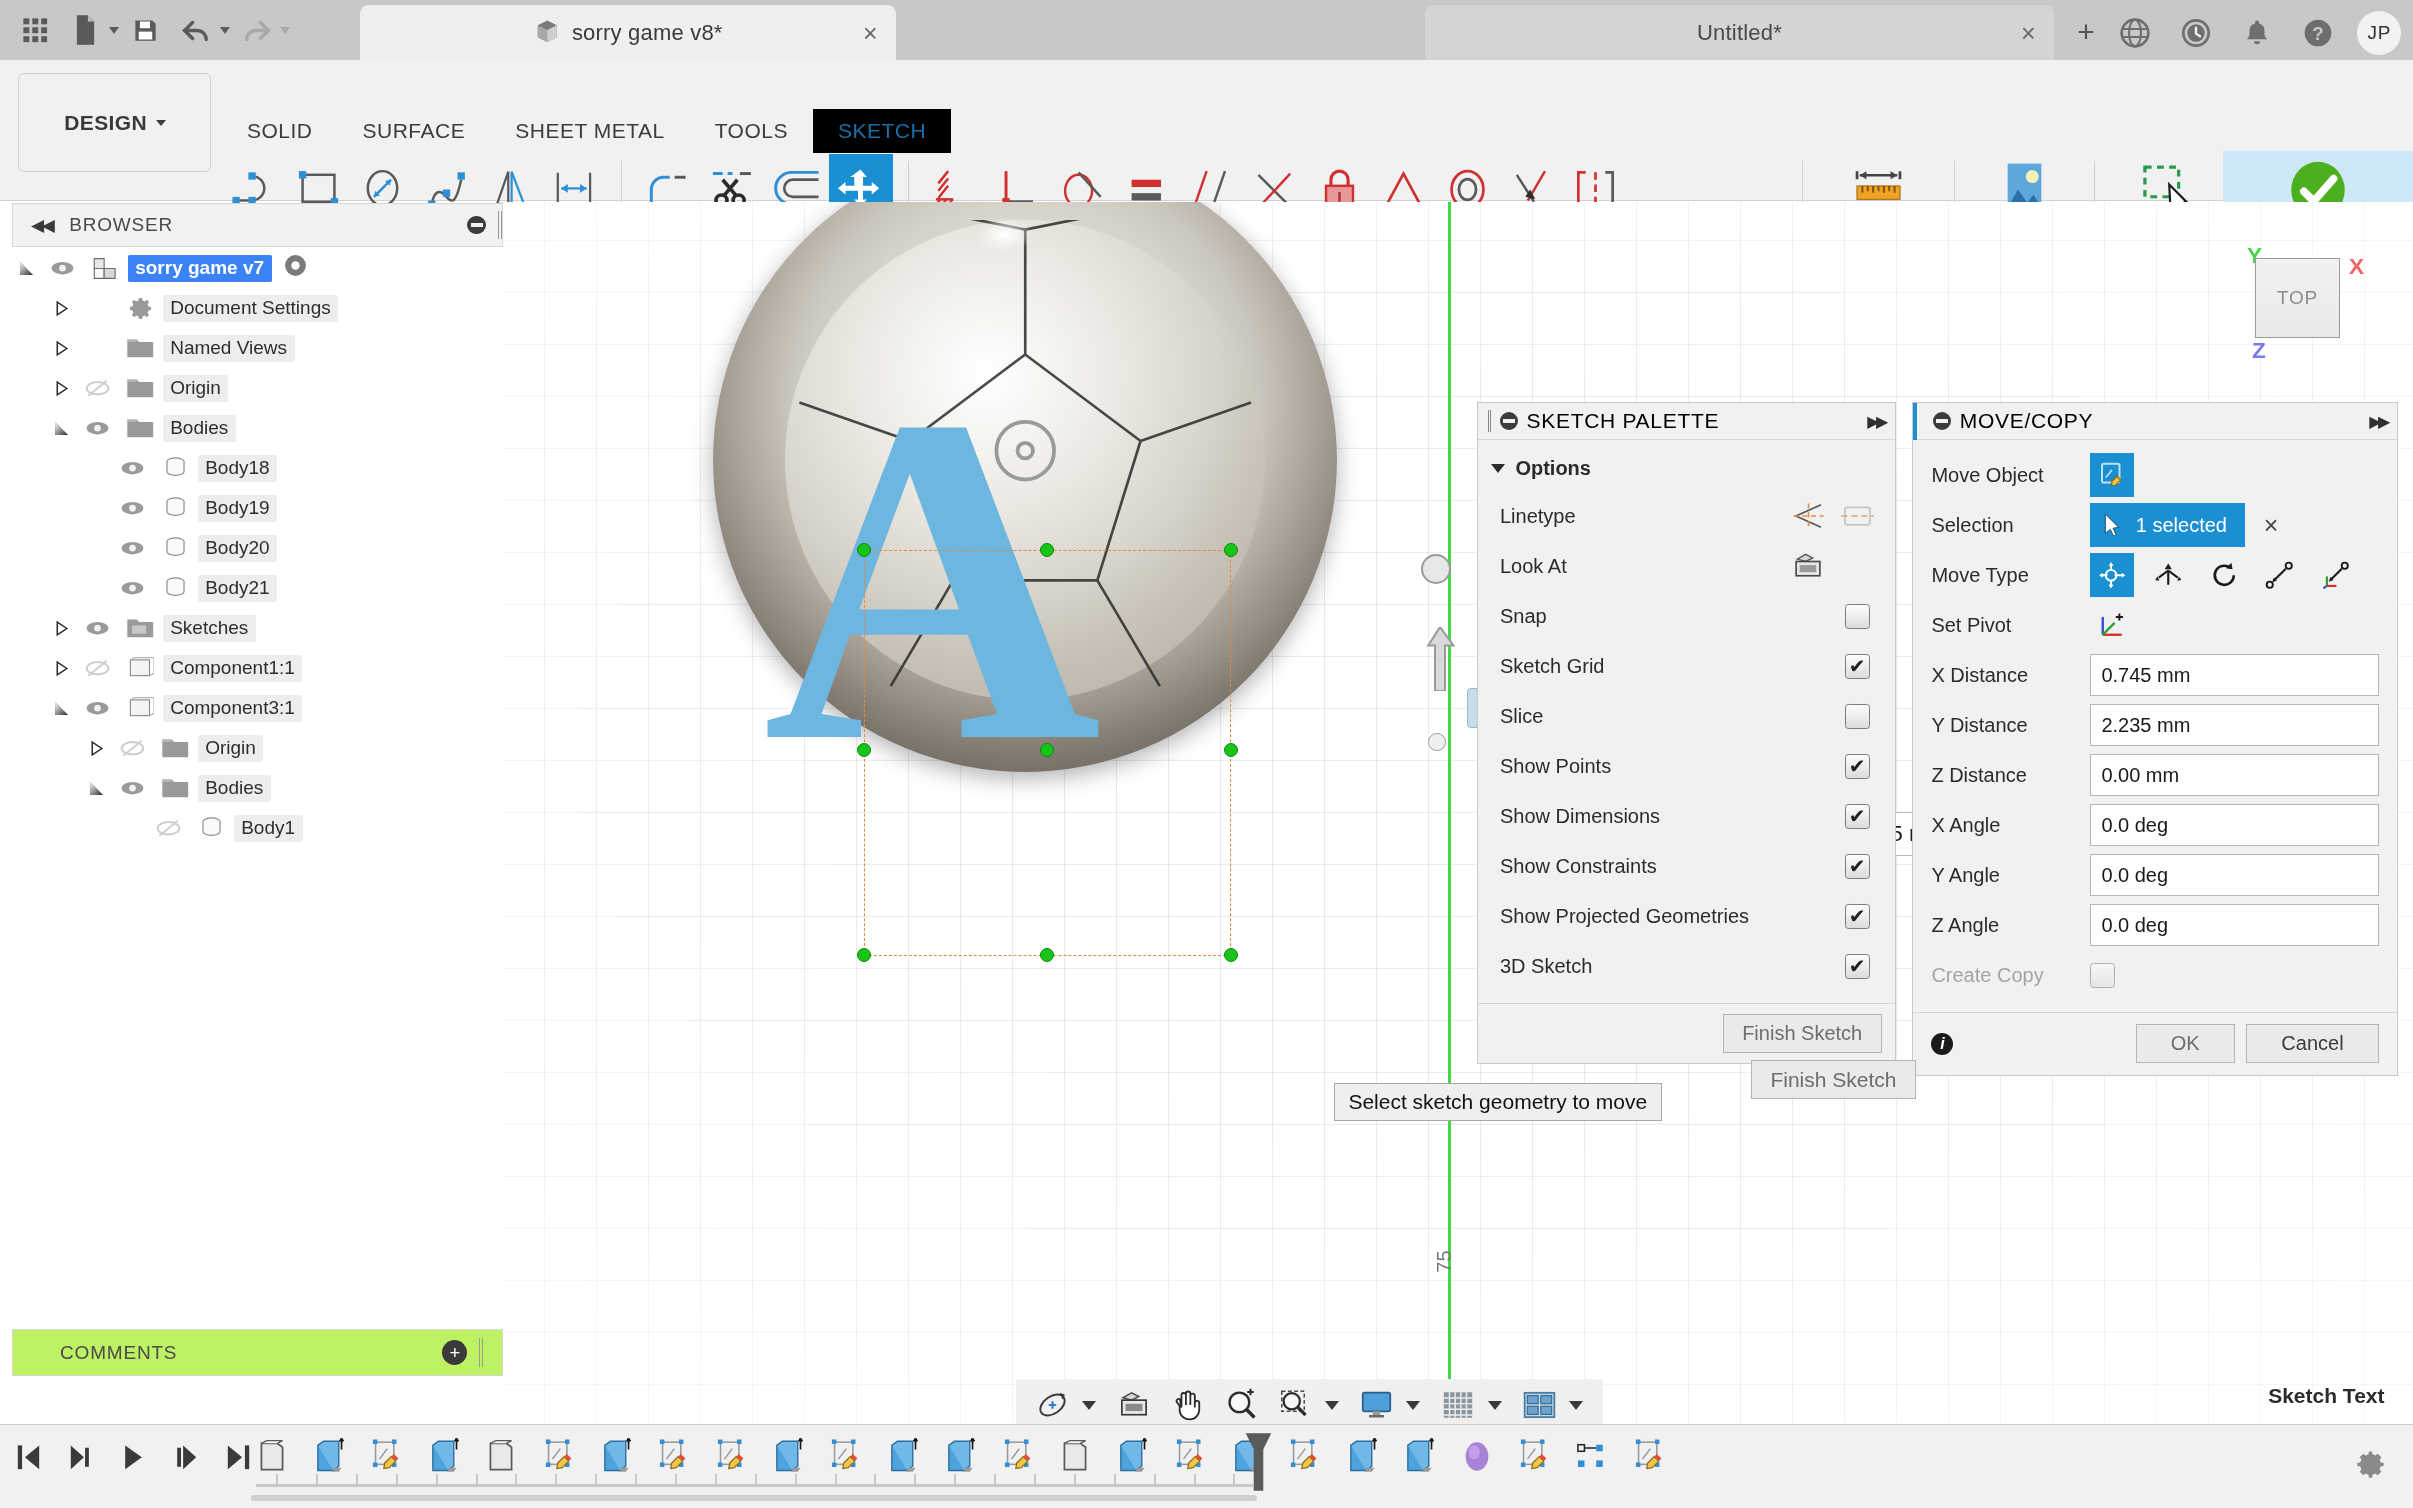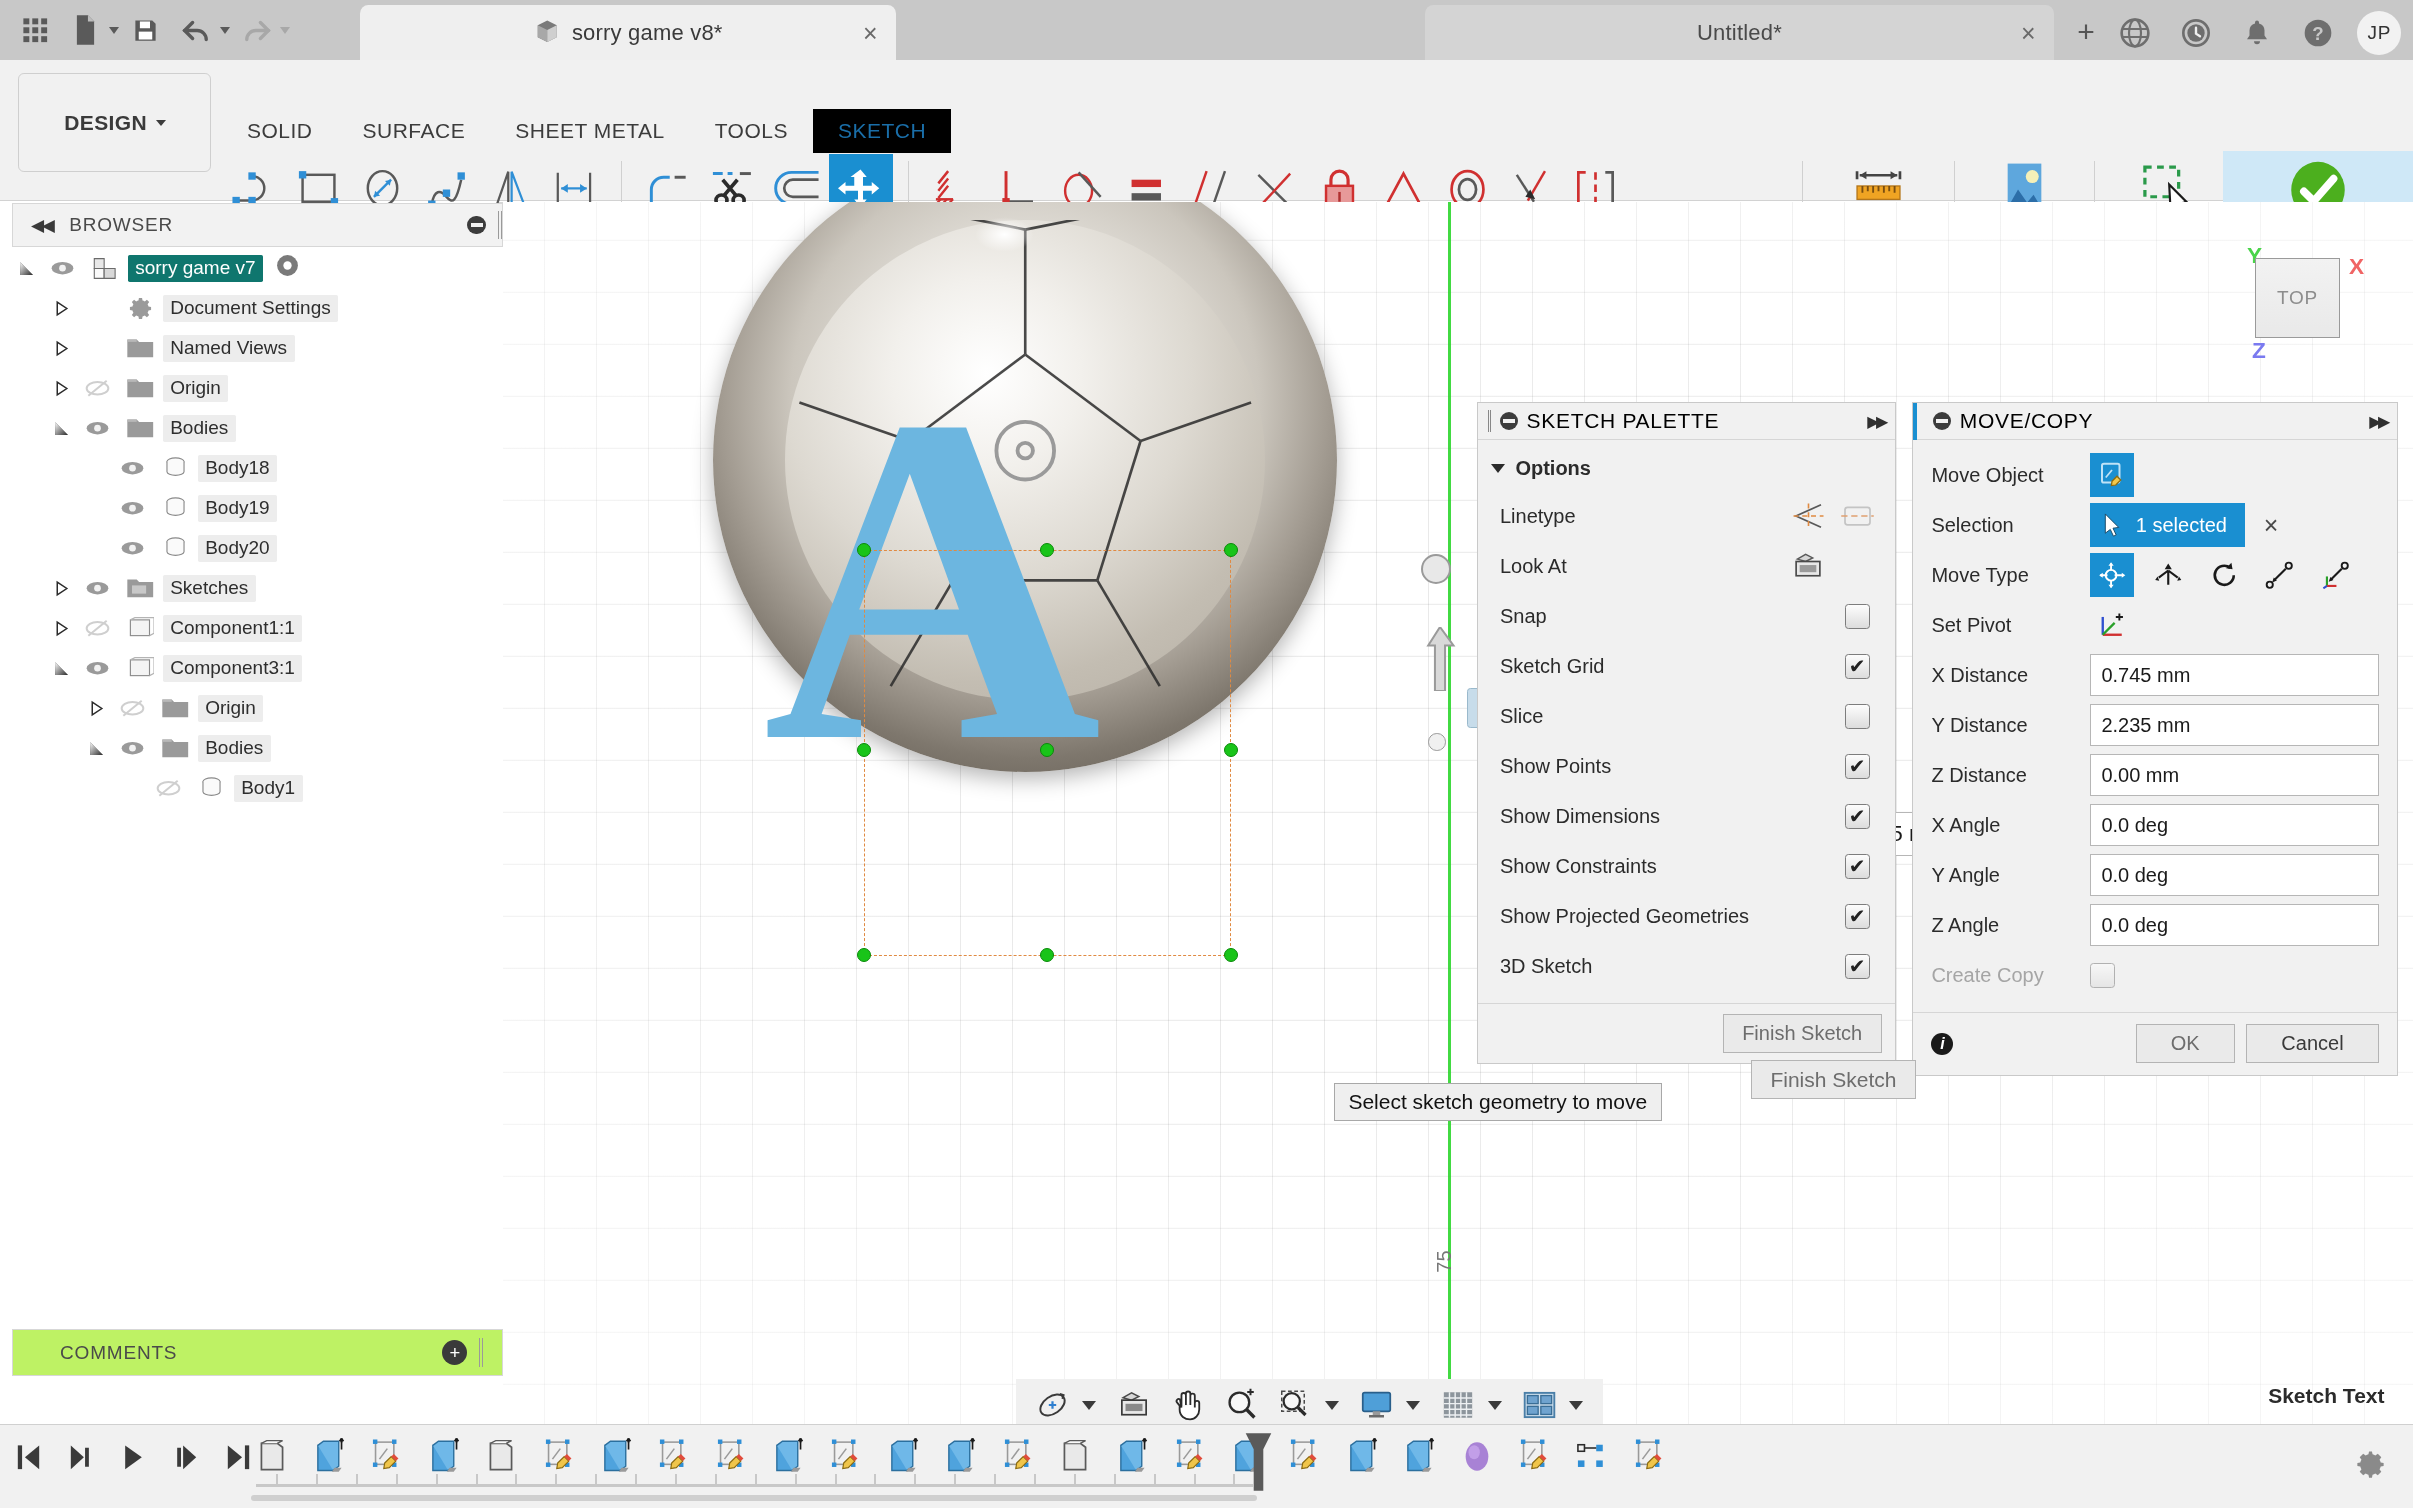--- a/index.html
+++ b/index.html
@@ -76,21 +76,21 @@
   .browser{ position:absolute; left:11.7px; top:203px; width:491px; height:44px; background:#f2f2f2;
             border:0.8px solid #d7d7d7; display:flex; align-items:center; gap:17px; padding-left:18.4px;}
   .browser .ttl{ font-size:19px; color:#4a4a4a; letter-spacing:0.8px;}
   .chevdbl{ color:#3a3a3a; font-size:17px; letter-spacing:-2.5px;}
   .btree{ position:absolute; left:11.7px; top:248px; width:491px; }
   .trow{ display:flex; align-items:center; height:40px; font-size:19px; color:#2e2e2e; cursor:pointer;}
   .trow .exp{ width:30px; display:flex; align-items:center; justify-content:center; }
   .trow .eye{ width:42px; display:flex; align-items:center; justify-content:center; }
   .trow .ic{ width:44px; display:flex; align-items:center; justify-content:center; }
   .trow .tx{ padding:2.5px 7.5px; background:#ededed; border-radius:1.7px; }
-  .trow.sel .tx{ background:#0f766e; color:#fff; font-weight:normal; }
+  .trow.sel .tx{ background:#3b82f6; color:#fff; font-weight:bold; }
   .trow.sel{ }
   .comments{ position:absolute; left:11.7px; top:1329px; width:491px; height:47px; background:#bef264;
              border:0.8px solid #d7d7d7; display:flex; align-items:center; padding:0 18.4px;}
   .comments .ttl{ font-size:19px; color:#4a4a4a; letter-spacing:0.8px; flex:1; padding-left:29px;}
   .plusc{ width:25px;height:25px;border-radius:50%;background:#3a3a3a;color:#fff;font-size:18.4px;
           display:flex;align-items:center;justify-content:center; cursor:pointer; }
   .vgrip{ width:4.2px;height:28.5px;border-left:1.7px solid #9a9a9a;border-right:1.7px solid #9a9a9a;
           margin-left:11.7px;}
 
   
@@ -746,20 +746,36 @@
             <circle cx="15" cy="11" r="4" fill="#f2f2f2"></circle>
           </svg>
         </span>
         <span class="ic">
           <svg width="25" height="23.5" viewBox="0 0 22 20">
             <ellipse cx="11" cy="4.5" rx="7.5" ry="3.2" fill="#fafafa" stroke="#8a8a8a"></ellipse>
             <path d="M3.5 4.5v9a7.5 3.2 0 0 0 15 0v-9" fill="#fafafa" stroke="#8a8a8a"></path>
           </svg>
         </span>
         <span class="tx">Body20</span>
+      </div>
+      <div class="trow" style="padding-left: 70px;">
+        <span class="exp"></span>
+        <span class="eye">
+          <svg width="25" height="18.4" viewBox="0 0 30 22">
+            <ellipse cx="15" cy="11" rx="13" ry="7.5" fill="#9a9a9a"></ellipse>
+            <circle cx="15" cy="11" r="4" fill="#f2f2f2"></circle>
+          </svg>
+        </span>
+        <span class="ic">
+          <svg width="25" height="23.5" viewBox="0 0 22 20">
+            <ellipse cx="11" cy="4.5" rx="7.5" ry="3.2" fill="#fafafa" stroke="#8a8a8a"></ellipse>
+            <path d="M3.5 4.5v9a7.5 3.2 0 0 0 15 0v-9" fill="#fafafa" stroke="#8a8a8a"></path>
+          </svg>
+        </span>
+        <span class="tx">Body21</span>
       </div>
       <div class="trow" style="padding-left: 35px;">
         <span class="exp">
           <svg width="17" height="17" viewBox="0 0 16 16">
             <path d="M4 2l9 6-9 6z" fill="none" stroke="#2b2b2b" stroke-width="1.4"></path>
           </svg>
         </span>
         <span class="eye">
           <svg width="25" height="18.4" viewBox="0 0 30 22">
             <ellipse cx="15" cy="11" rx="13" ry="7.5" fill="#9a9a9a"></ellipse>

